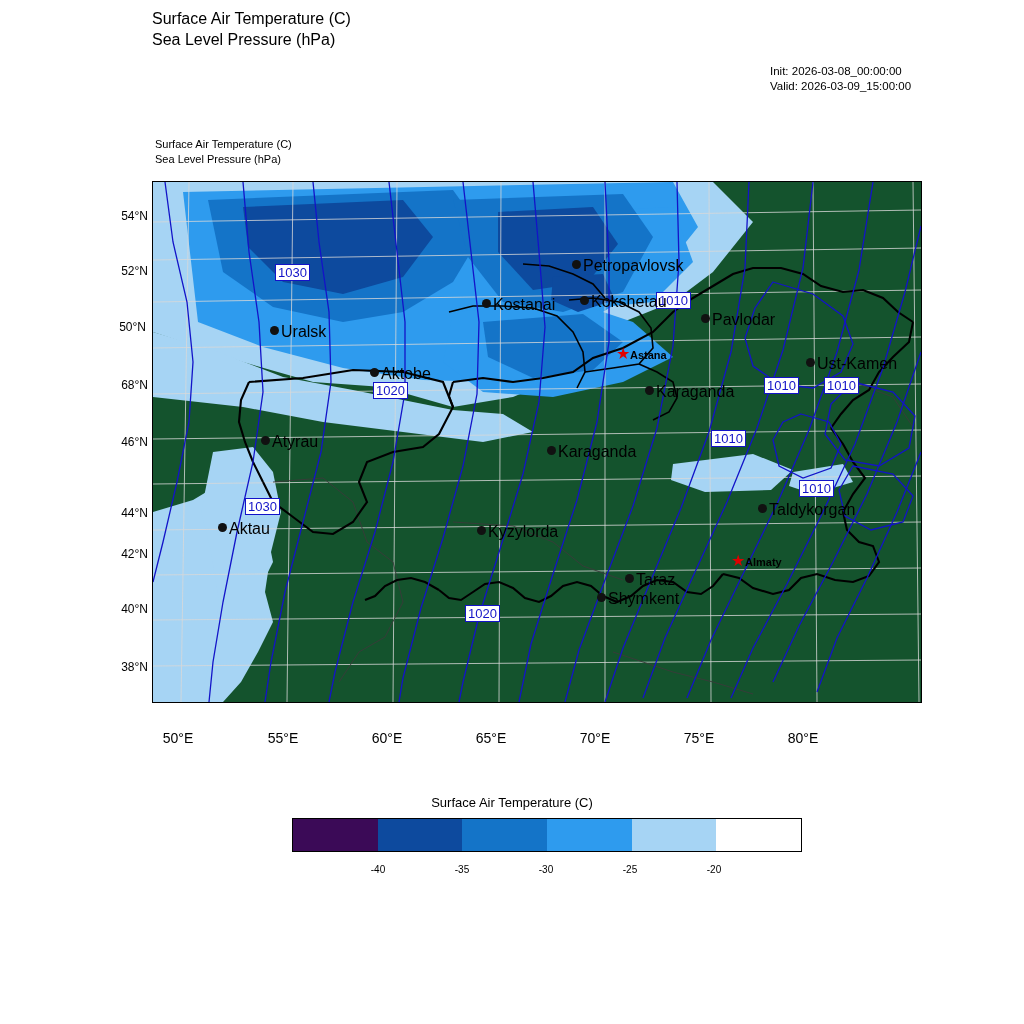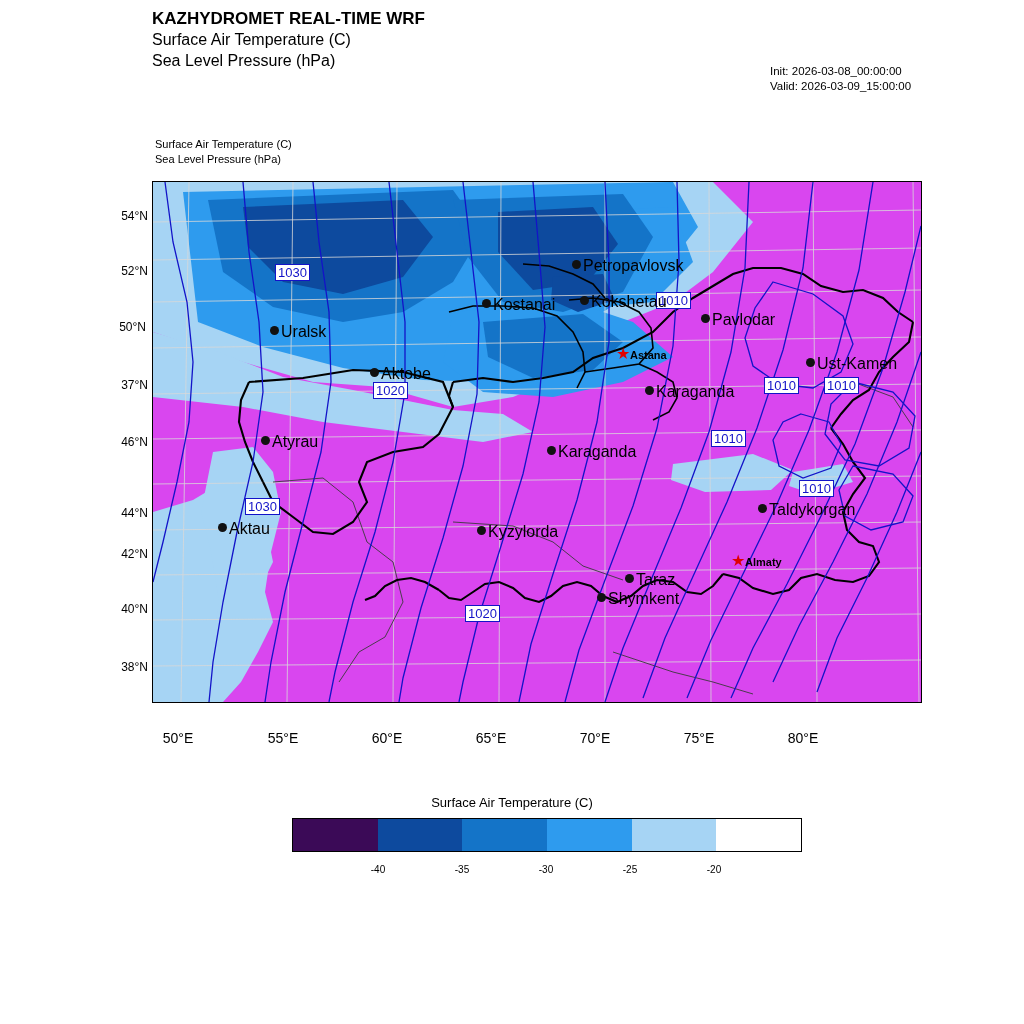--- a/index.html
+++ b/index.html
@@ -13,21 +13,21 @@
   .abs{position:absolute;}
   
   #title-block{left:152px;top:8px;}
   #title-block .t1{font-size:17px;font-weight:bold;color:#000;line-height:21px;}
   #title-block .t2{font-size:16px;color:#000;line-height:21px;}
   #init-block{left:770px;top:64px;font-size:11.5px;color:#000;line-height:15px;}
   #sub-block{left:155px;top:137px;font-size:11px;color:#000;line-height:15px;}
   
   #map-frame{
     left:152px;top:181px;width:768px;height:520px;
-    border:1px solid #000;background:#d946ef;overflow:hidden;
+    border:1px solid #000;background:#14532d;overflow:hidden;
   }
   #map-svg{position:absolute;left:0;top:0;}
   
   .ytick{position:absolute;font-size:12px;color:#000;text-align:right;width:70px;}
   .xtick{position:absolute;font-size:14px;color:#000;text-align:center;width:80px;}
   
   .city{position:absolute;}
   .city .dot{
     position:absolute;left:0;top:0;width:9px;height:9px;border-radius:50%;
     background:#111;
@@ -51,21 +51,20 @@
   
   #cbar-title{left:0;top:795px;width:1024px;text-align:center;font-size:13px;color:#000;}
   #cbar{left:292px;top:818px;width:508px;height:32px;border:1px solid #000;display:flex;}
   #cbar div{flex:1 1 0;height:100%;}
   .cbtick{position:absolute;top:864px;font-size:10px;color:#000;text-align:center;width:60px;}
 </style>
 </head>
 <body>
 
 <div class="abs" id="title-block">
-  <div class="t1">KAZHYDROMET REAL-TIME WRF</div>
   <div class="t2">Surface Air Temperature  (C)</div>
   <div class="t2">Sea Level Pressure  (hPa)</div>
 </div>
 
 <div class="abs" id="init-block">
   <div>Init: 2026-03-08_00:00:00</div>
   <div>Valid: 2026-03-09_15:00:00</div>
 </div>
 
 <div class="abs" id="sub-block">
@@ -191,21 +190,21 @@
   <div class="isolabel" style="left:671px;top:195px;">1010</div>
   <div class="isolabel" style="left:558px;top:248px;">1010</div>
   <div class="isolabel" style="left:646px;top:298px;">1010</div>
   <div class="isolabel" style="left:92px;top:316px;">1030</div>
   <div class="isolabel" style="left:312px;top:423px;">1020</div>
 </div>
 
 <div class="ytick" style="left:78px;top:209px;">54°N</div>
 <div class="ytick" style="left:78px;top:264px;">52°N</div>
 <div class="ytick" style="left:76px;top:320px;">50°N</div>
-<div class="ytick" style="left:78px;top:378px;">37°N</div>
+<div class="ytick" style="left:78px;top:378px;">68°N</div>
 <div class="ytick" style="left:78px;top:435px;">46°N</div>
 <div class="ytick" style="left:78px;top:491px;margin-top:15px;">44°N</div>
 <div class="ytick" style="left:78px;top:547px;">42°N</div>
 <div class="ytick" style="left:78px;top:602px;">40°N</div>
 <div class="ytick" style="left:78px;top:660px;">38°N</div>
 
 <div class="xtick" style="left:138px;top:730px;">50°E</div>
 <div class="xtick" style="left:243px;top:730px;">55°E</div>
 <div class="xtick" style="left:347px;top:730px;">60°E</div>
 <div class="xtick" style="left:451px;top:730px;">65°E</div>

